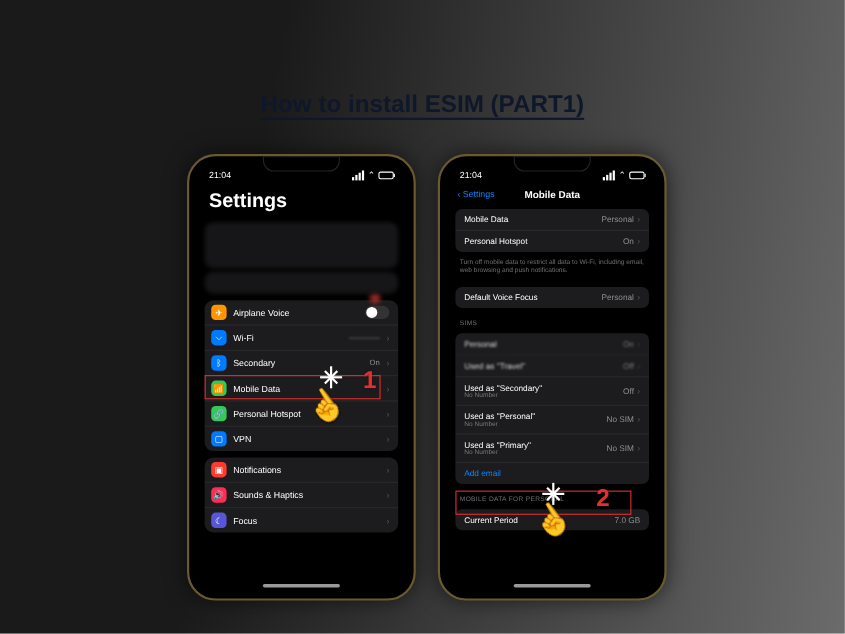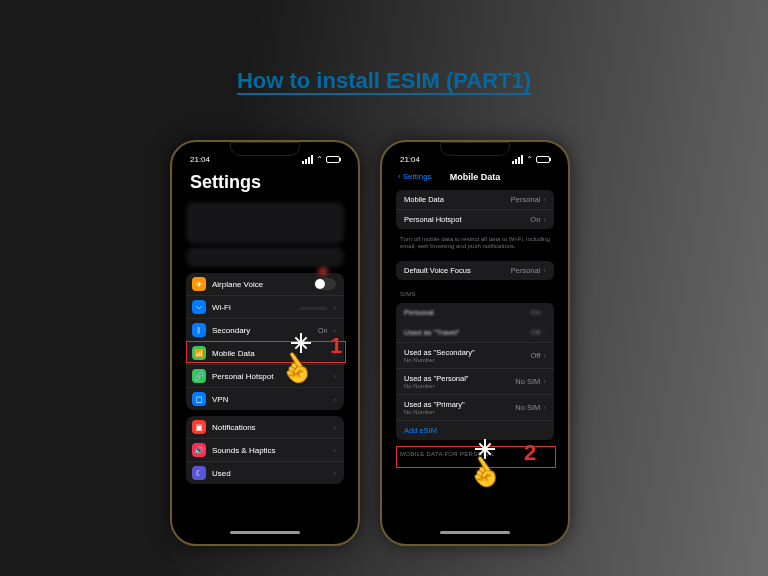--- a/index.html
+++ b/index.html
@@ -4,34 +4,34 @@
 <style>
   * { box-sizing: border-box; margin: 0; padding: 0; }
   body {
     width: 768px; height: 576px;
     background: linear-gradient(100deg, #1a1a1a 0%, #1a1a1a 30%, #6b6b6b 100%);
     font-family: -apple-system, "Helvetica Neue", Arial, sans-serif;
     overflow: hidden;
     position: relative;
   }
   .page-title {
-    position: absolute; top: 68px; left: 0; right: 0;
+    position: absolute; top: 82px; left: 0; right: 0;
     text-align: center;
-    color: #0369a1;
+    color: #0f172a;
     font-weight: 700;
     font-size: 22px;
     text-decoration: underline;
     text-underline-offset: 5px;
   }
   .phones {
     position: absolute; top: 140px; left: 170px;
     display: flex; gap: 20px;
   }
   .phone {
-    width: 190px; height: 406px;
+    width: 208px; height: 406px;
     border: 2px solid #6b5a30;
     border-radius: 26px;
     background: #000;
     padding: 6px 6px;
     position: relative;
     box-shadow: 0 0 20px rgba(0,0,0,.6);
   }
   .screen {
     width: 100%; height: 100%;
     background: #000;
@@ -213,21 +213,21 @@
           <span class="row-label">Notifications</span>
           <span class="chev">›</span>
         </div>
         <div class="row">
           <span class="row-icon ic-pink">🔊</span>
           <span class="row-label">Sounds &amp; Haptics</span>
           <span class="chev">›</span>
         </div>
         <div class="row">
           <span class="row-icon ic-purple">☾</span>
-          <span class="row-label">Used</span>
+          <span class="row-label">Focus</span>
           <span class="chev">›</span>
         </div>
       </div>
 
       <div class="home-ind"></div>
 
       <div class="highlight-box" style="top:193px; left:8px; width:160px; height:22px"></div>
       <div class="spark" style="top:184px; left:112px">
           <span class="d1"></span>
           <span class="d2"></span>
@@ -318,26 +318,34 @@
             </span>
         </div>
         <div class="row2">
           <span class="l"><span>Used as "Primary"</span><span class="sub">No Number</span></span>
           <span class="r">
               <span>No SIM</span>
               <span class="chev">›</span>
             </span>
         </div>
         <div class="row2">
-          <span class="l add-esim">Add eSIM</span>
+          <span class="l add-esim">Add email</span>
           <span class="r"></span>
         </div>
       </div>
 
       <div class="section-header">Mobile Data For Personal</div>
+      <div class="group2">
+        <div class="row2">
+          <span class="l">Current Period</span>
+          <span class="r">
+              <span>7.0 GB</span>
+            </span>
+        </div>
+      </div>
 
       <div class="home-ind"></div>
 
       <div class="highlight-box" style="top:298px; left:8px; width:160px; height:22px"></div>
       <div class="spark" style="top:290px; left:86px">
           <span class="d1"></span>
           <span class="d2"></span>
         </div>
       <div class="step-num" style="top:292px; left:136px">2</div>
       <div class="pointer" style="top:308px; left:78px">☝</div>

